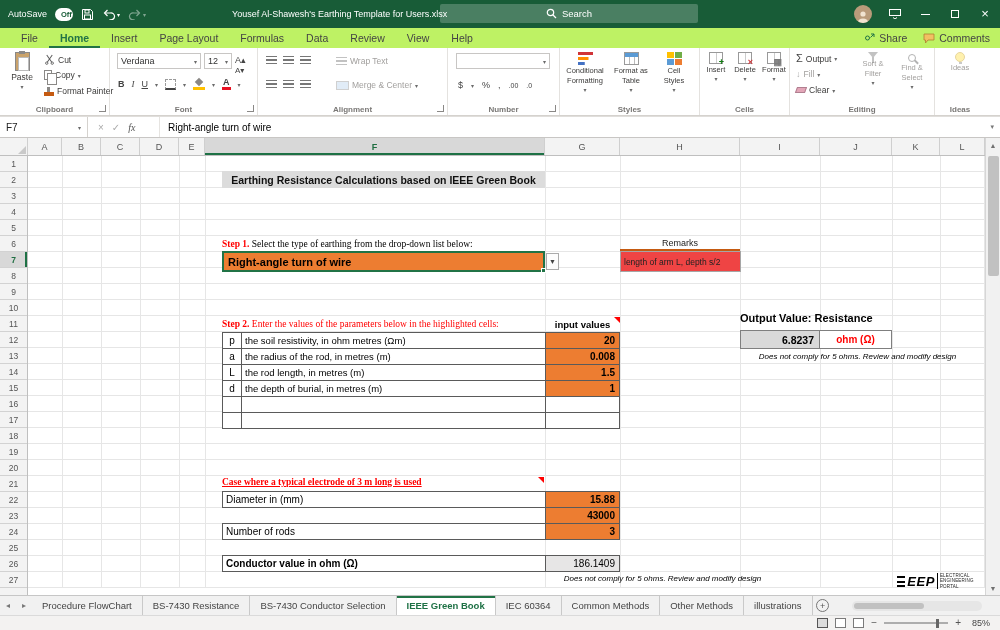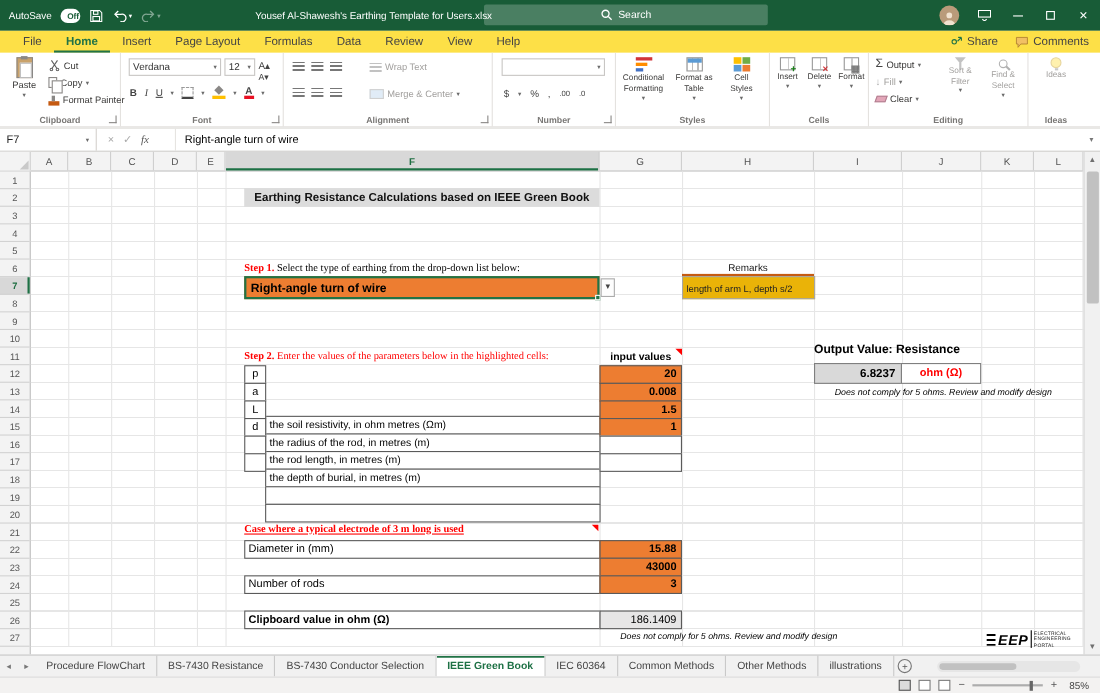--- a/index.html
+++ b/index.html
@@ -20,21 +20,21 @@
   .tb-title { position:absolute; left:232px; top:0; height:28px; line-height:28px; font-size:9px; color:#fff; white-space:nowrap; }
   .searchbox { position:absolute; left:440px; top:4px; width:258px; height:19px; background:rgba(255,255,255,.22); border-radius:2px; display:flex; align-items:center; justify-content:center; gap:5px; font-size:9.5px; color:#fff; }
   .tb-right { position:absolute; right:0; top:0; height:28px; display:flex; align-items:center; }
   .avatar { width:18px; height:18px; border-radius:50%; background:#B99B7A; display:flex; align-items:flex-end; justify-content:center; overflow:hidden; margin-right:8px; }
   .winbtn { width:30px; height:28px; display:flex; align-items:center; justify-content:center; }
   .minbar { width:9px; height:1px; background:#fff; }
   .maxbox { width:8px; height:8px; border:1px solid #fff; }
   .closex { font-size:13px; color:#fff; line-height:28px; }
 
   
-  .ribbontabs { position:absolute; top:28px; left:0; width:1000px; height:20px; background:#fde047; display:flex; align-items:stretch; padding-left:10px; }
+  .ribbontabs { position:absolute; top:28px; left:0; width:1000px; height:20px; background:#bef264; display:flex; align-items:stretch; padding-left:10px; }
   .rtab { padding:0 11px; font-size:10.5px; color:#444; display:flex; align-items:center; }
   .rtab.active { color:#217346; font-weight:bold; box-shadow:inset 0 -2px 0 #217346; }
   .rt-right { position:absolute; right:10px; top:0; height:20px; display:flex; align-items:center; gap:16px; font-size:10.5px; color:#444; }
   .rt-item { display:flex; align-items:center; gap:4px; }
 
   
   .ribbon { position:absolute; top:48px; left:0; width:1000px; height:68px; background:#fff; border-bottom:1px solid #D5D2CE; font-size:8.5px; color:#3b3a39; }
   .rgroup { position:absolute; top:0; height:67px; border-right:1px solid #E4E2DF; }
   .glabel { position:absolute; bottom:1px; left:0; right:0; text-align:center; font-size:8px; color:#7A7876;font-weight:bold; }
   .launcher { position:absolute; right:3px; bottom:3px; width:7px; height:7px; border-right:1px solid #8A8886; border-bottom:1px solid #8A8886; }
@@ -99,26 +99,26 @@
   
   .sheet { position:absolute; top:0; left:0; width:1000px; height:630px; pointer-events:none; }
   .sheet > * { pointer-events:auto; }
   .titlecell { position:absolute; left:222px; top:171px; width:323px; height:17px; background:#DCDCDC; display:flex; align-items:center; justify-content:center; font-size:10.5px; font-weight:bold; color:#111; }
   .step { position:absolute; font-family:"Liberation Serif",serif; font-size:9.5px; white-space:nowrap; }
   .stepnum { color:#FF0000; font-weight:bold; }
   .ddcell { position:absolute; left:222px; top:251px; width:323px; height:21px; background:#ED7D31; border:2px solid #217346; display:flex; align-items:center; padding-left:4px; font-size:11px; font-weight:bold; color:#000; }
   .fillhandle { position:absolute; right:-3px; bottom:-3px; width:5px; height:5px; background:#217346; border:1px solid #fff; }
   .ddbtn { position:absolute; left:546px; top:253px; width:13px; height:17px; background:#FDFDFD; border:1px solid #ABABAB; display:flex; align-items:center; justify-content:center; font-size:7px; color:#444; }
   .remhdr { position:absolute; left:620px; top:236px; width:120px; height:15px; border-bottom:2px solid #C55A11; display:flex; align-items:center; justify-content:center; font-size:9px; color:#222; }
-  .remval { position:absolute; left:620px; top:251px; width:121px; height:21px; border:1px solid #A6A6A6; background:#eab308; display:flex; align-items:center; padding-left:3px; font-size:8.5px; color:#222; }
+  .remval { position:absolute; left:620px; top:251px; width:121px; height:21px; border:1px solid #A6A6A6; background:#ef4444; display:flex; align-items:center; padding-left:3px; font-size:8.5px; color:#222; }
   .inputhdr { position:absolute; left:545px; top:317px; width:75px; height:15px; display:flex; align-items:center; justify-content:center; font-size:9.5px; font-weight:bold; color:#000; }
   .tri { position:absolute; width:0; height:0; border-left:6px solid transparent; border-top:6px solid #FF0000; }
   .cellbox { position:absolute; border:1px solid #5A5A5A; background:#fff; display:flex; align-items:center; padding:0 3px; font-size:9.5px; color:#000; height:17px; }
   .symcell { width:20px; justify-content:center; font-size:10px; }
-  .desccell { width:305px;margin-top:46px; }
+  .desccell { width:305px; }
   .valcell { width:75px; justify-content:flex-end; padding-right:4px; font-size:10px; }
   .ovalcell { background:#ED7D31; font-weight:bold; }
   .outtitle { position:absolute; left:740px; top:312px; font-size:11px; font-weight:bold; color:#000; }
   .outval { position:absolute; left:740px; top:330px; width:80px; height:19px; background:#D9D9D9; border:1px solid #7F7F7F; display:flex; align-items:center; justify-content:flex-end; padding-right:5px; font-size:10.5px; font-weight:bold; color:#000; }
   .outunit { position:absolute; left:819px; top:330px; width:73px; height:19px; background:#fff; border:1px solid #7F7F7F; display:flex; align-items:center; justify-content:center; font-size:10px; font-weight:bold; color:#FF0000; }
   .note { position:absolute; font-size:8px; font-style:italic; color:#000; text-align:center; }
   .casetitle { position:absolute; left:222px; top:477px; font-family:"Liberation Serif",serif; font-size:9.5px; font-weight:bold; color:#FF0000; text-decoration:underline; white-space:nowrap; }
   .reslabel { font-weight:bold; font-size:10px; }
   .resval { background:#E7E6E6; }
   .eep { position:absolute; left:897px; top:573px; display:flex; align-items:center; gap:2px; }
@@ -568,21 +568,21 @@
 
     <div class="casetitle">Case where a typical electrode of 3 m long is used</div>
     <span class="tri" style="left:538px;top:477px"></span>
 
     <div class="cellbox" style="left:222px;top:491px;width:324px;font-size:10px">Diameter in (mm)</div>
     <div class="cellbox valcell ovalcell" style="left:545px;top:491px">15.88</div>
     <div class="cellbox valcell ovalcell" style="left:545px;top:507px">43000</div>
     <div class="cellbox" style="left:222px;top:523px;width:324px;font-size:10px">Number of rods</div>
     <div class="cellbox valcell ovalcell" style="left:545px;top:523px">3</div>
 
-    <div class="cellbox reslabel" style="left:222px;top:555px;width:324px">Clipboard value in ohm (Ω)</div>
+    <div class="cellbox reslabel" style="left:222px;top:555px;width:324px">Conductor value in ohm (Ω)</div>
     <div class="cellbox valcell resval" style="left:545px;top:555px">186.1409</div>
     <div class="note" style="left:545px;top:574px;width:235px">Does not comply for 5 ohms. Review and modify design</div>
 
     <div class="eep">
       <span class="eep-bars"></span>
       <span class="eep-text">EEP</span>
       <span class="eep-sub">
         <i>ELECTRICAL ENGINEERING</i>
         <i>PORTAL</i>
       </span>

